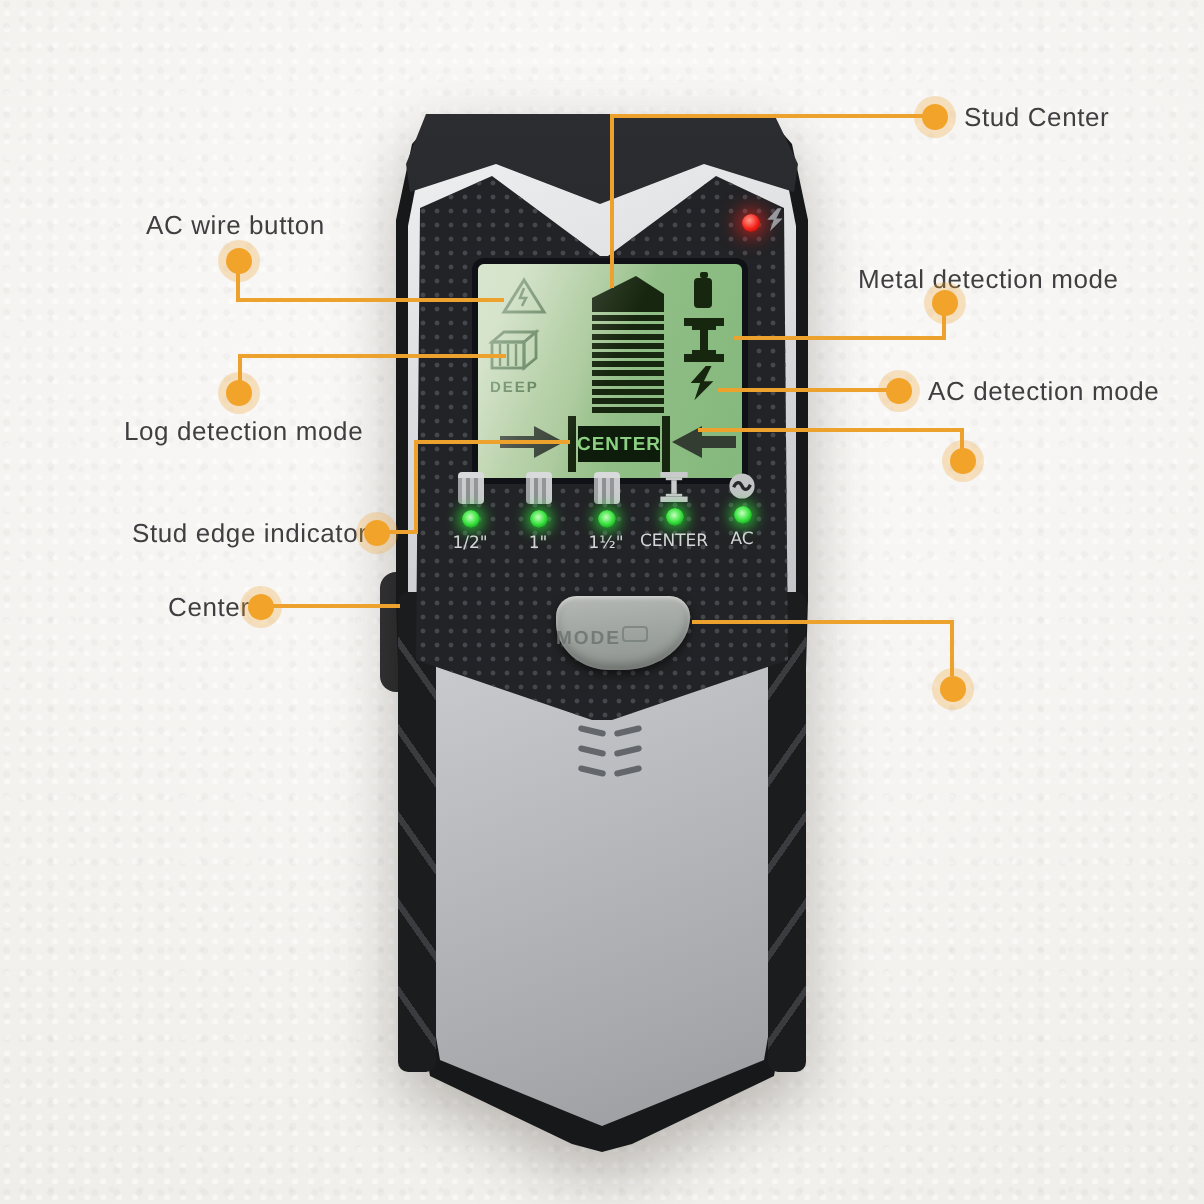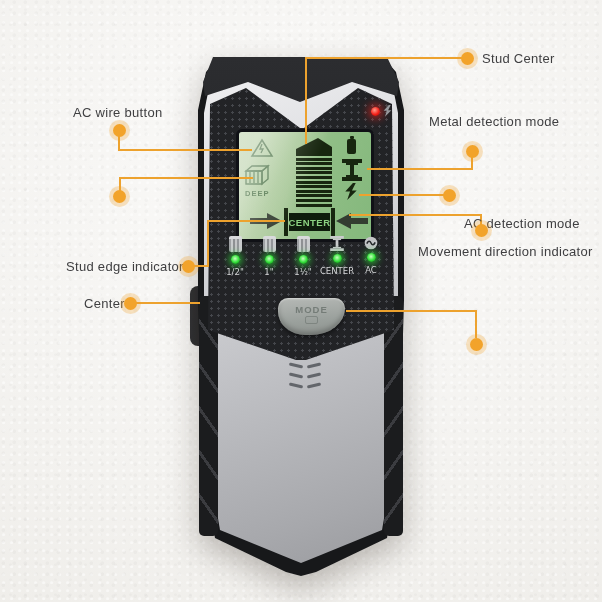--- a/index.html
+++ b/index.html
@@ -68,21 +68,21 @@
     background:linear-gradient(90deg,#9fa1a4 0 2px,#caccce 2px 4px,#8e9093 4px 6px,#c4c5c7 6px 8px,#94969a 8px 10px,#caccce 10px 13px);}
   .led-dot{width:9px;height:9px;border-radius:50%;
     background:radial-gradient(circle at 45% 40%,#c6ffbe,#36e23c 50%,#0e7a17 90%);
     box-shadow:0 0 7px 2px rgba(48,224,60,0.75);}
   .led-label{font-size:8.5px;color:#d4d5d7;font-family:"DejaVu Sans",sans-serif;white-space:nowrap;}
   
   .mode-btn{position:absolute;left:70px;top:210px;width:67px;height:37px;
     background:linear-gradient(175deg,#b6b9b6,#9aa09c 60%,#8e938f);
     border-radius:12px 12px 60% 48%/12px 12px 85% 75%;
     box-shadow:inset 0 1px 2px rgba(255,255,255,0.5),inset 0 -3px 5px rgba(0,0,0,0.25),0 2px 5px rgba(0,0,0,0.55);
-    display:flex;flex-direction:column;align-items:center;}
+    display:flex;flex-direction:row;align-items:center;}
   .mode-btn-label{margin-top:6px;font-size:9.5px;font-weight:bold;letter-spacing:1px;color:rgba(108,116,112,0.85);}
   .mode-btn-slot{margin-top:1px;width:11px;height:6px;border:1.5px solid rgba(108,116,112,0.6);border-radius:2px;}
   
   .vents{position:absolute;left:92px;top:308px;width:34px;display:flex;flex-direction:column;gap:7px;}
   .vent-row{display:flex;gap:4px;justify-content:center;}
   .vent-dash{width:14px;height:3px;border-radius:2px;background:#63666b;}
   .vent-dash.l{transform:rotate(13deg);} .vent-dash.r{transform:rotate(-13deg);}
   
   .co-label{position:absolute;z-index:6;font-size:13px;color:#3f3f41;letter-spacing:0.3px;white-space:nowrap;text-align:right;}
   .co-dot{position:absolute;z-index:6;width:13px;height:13px;border-radius:50%;background:#f2a32a;
@@ -98,24 +98,24 @@
   #ld-h{left:119px;top:177px;width:134px;height:2px;} #ld-v{left:119px;top:177px;width:2px;height:15px;}
   #ld-dot{left:113px;top:190px;} #ld-label{left:62px;top:208px;}
   
   #se-label{left:66px;top:259px;} #se-dot{left:182px;top:260px;}
   #se-h1{left:193px;top:265px;width:16px;height:2px;} #se-v{left:207px;top:220px;width:2px;height:47px;}
   #se-h2{left:207px;top:220px;width:78px;height:2px;}
   
   #bt-label{left:84px;top:296px;} #bt-dot{left:124px;top:297px;}
   #bt-h{left:135px;top:302px;width:65px;height:2px;}
   
-  #md-label{left:429px;top:114px;} #md-dot{left:466px;top:145px;}
+  #md-label{left:429px;top:132px;} #md-dot{left:466px;top:145px;}
   #md-v{left:471px;top:156px;width:2px;height:14px;} #md-h{left:367px;top:168px;width:106px;height:2px;}
   
-  #ad-h{left:359px;top:194px;width:88px;height:2px;} #ad-dot{left:443px;top:189px;} #ad-label{left:464px;top:188px;margin-top:28px;}
+  #ad-h{left:359px;top:194px;width:88px;height:2px;} #ad-dot{left:443px;top:189px;} #ad-label{left:464px;top:188px;}
   
   #mv-h{left:349px;top:214px;width:133px;height:2px;} #mv-v{left:480px;top:214px;width:2px;height:12px;}
   #mv-dot{left:475px;top:224px;} #mv-label{left:418px;top:244px;}
   
   #pm-h{left:346px;top:310px;width:131px;height:2px;} #pm-v{left:475px;top:310px;width:2px;height:28px;}
   #pm-dot{left:470px;top:338px;}
   #pm-labels{left:377px;top:358px;width:200px;text-align:center;line-height:19px;}
   #pm-labels div{white-space:nowrap;}
 </style>
 </head>
@@ -261,20 +261,21 @@
   <div class="co-label" id="sc-label">Stud Center</div>
 
   <div class="co-label" id="aw-label">AC wire button</div>
   <div class="co-dot" id="aw-dot"></div>
   <div class="seg" id="aw-v"></div>
   <div class="seg" id="aw-h"></div>
 
   <div class="seg" id="ld-h"></div>
   <div class="seg" id="ld-v"></div>
   <div class="co-dot" id="ld-dot"></div>
+  <div class="co-label" id="ld-label">Log detection mode</div>
 
   <div class="co-label" id="se-label">Stud edge indicator</div>
   <div class="co-dot" id="se-dot"></div>
   <div class="seg" id="se-h1"></div>
   <div class="seg" id="se-v"></div>
   <div class="seg" id="se-h2"></div>
 
   <div class="co-label" id="bt-label">Center</div>
   <div class="co-dot" id="bt-dot"></div>
   <div class="seg" id="bt-h"></div>
@@ -284,20 +285,19 @@
   <div class="seg" id="md-v"></div>
   <div class="seg" id="md-h"></div>
 
   <div class="seg" id="ad-h"></div>
   <div class="co-dot" id="ad-dot"></div>
   <div class="co-label" id="ad-label">AC detection mode</div>
 
   <div class="seg" id="mv-h"></div>
   <div class="seg" id="mv-v"></div>
   <div class="co-dot" id="mv-dot"></div>
-  <div class="co-label" id="mv-label">Movement direction indicator</div>
 
   <div class="seg" id="pm-h"></div>
   <div class="seg" id="pm-v"></div>
   <div class="co-dot" id="pm-dot"></div>
   <div class="co-label" id="pm-labels">
   </div>
 </div>
 
 </body></html>

